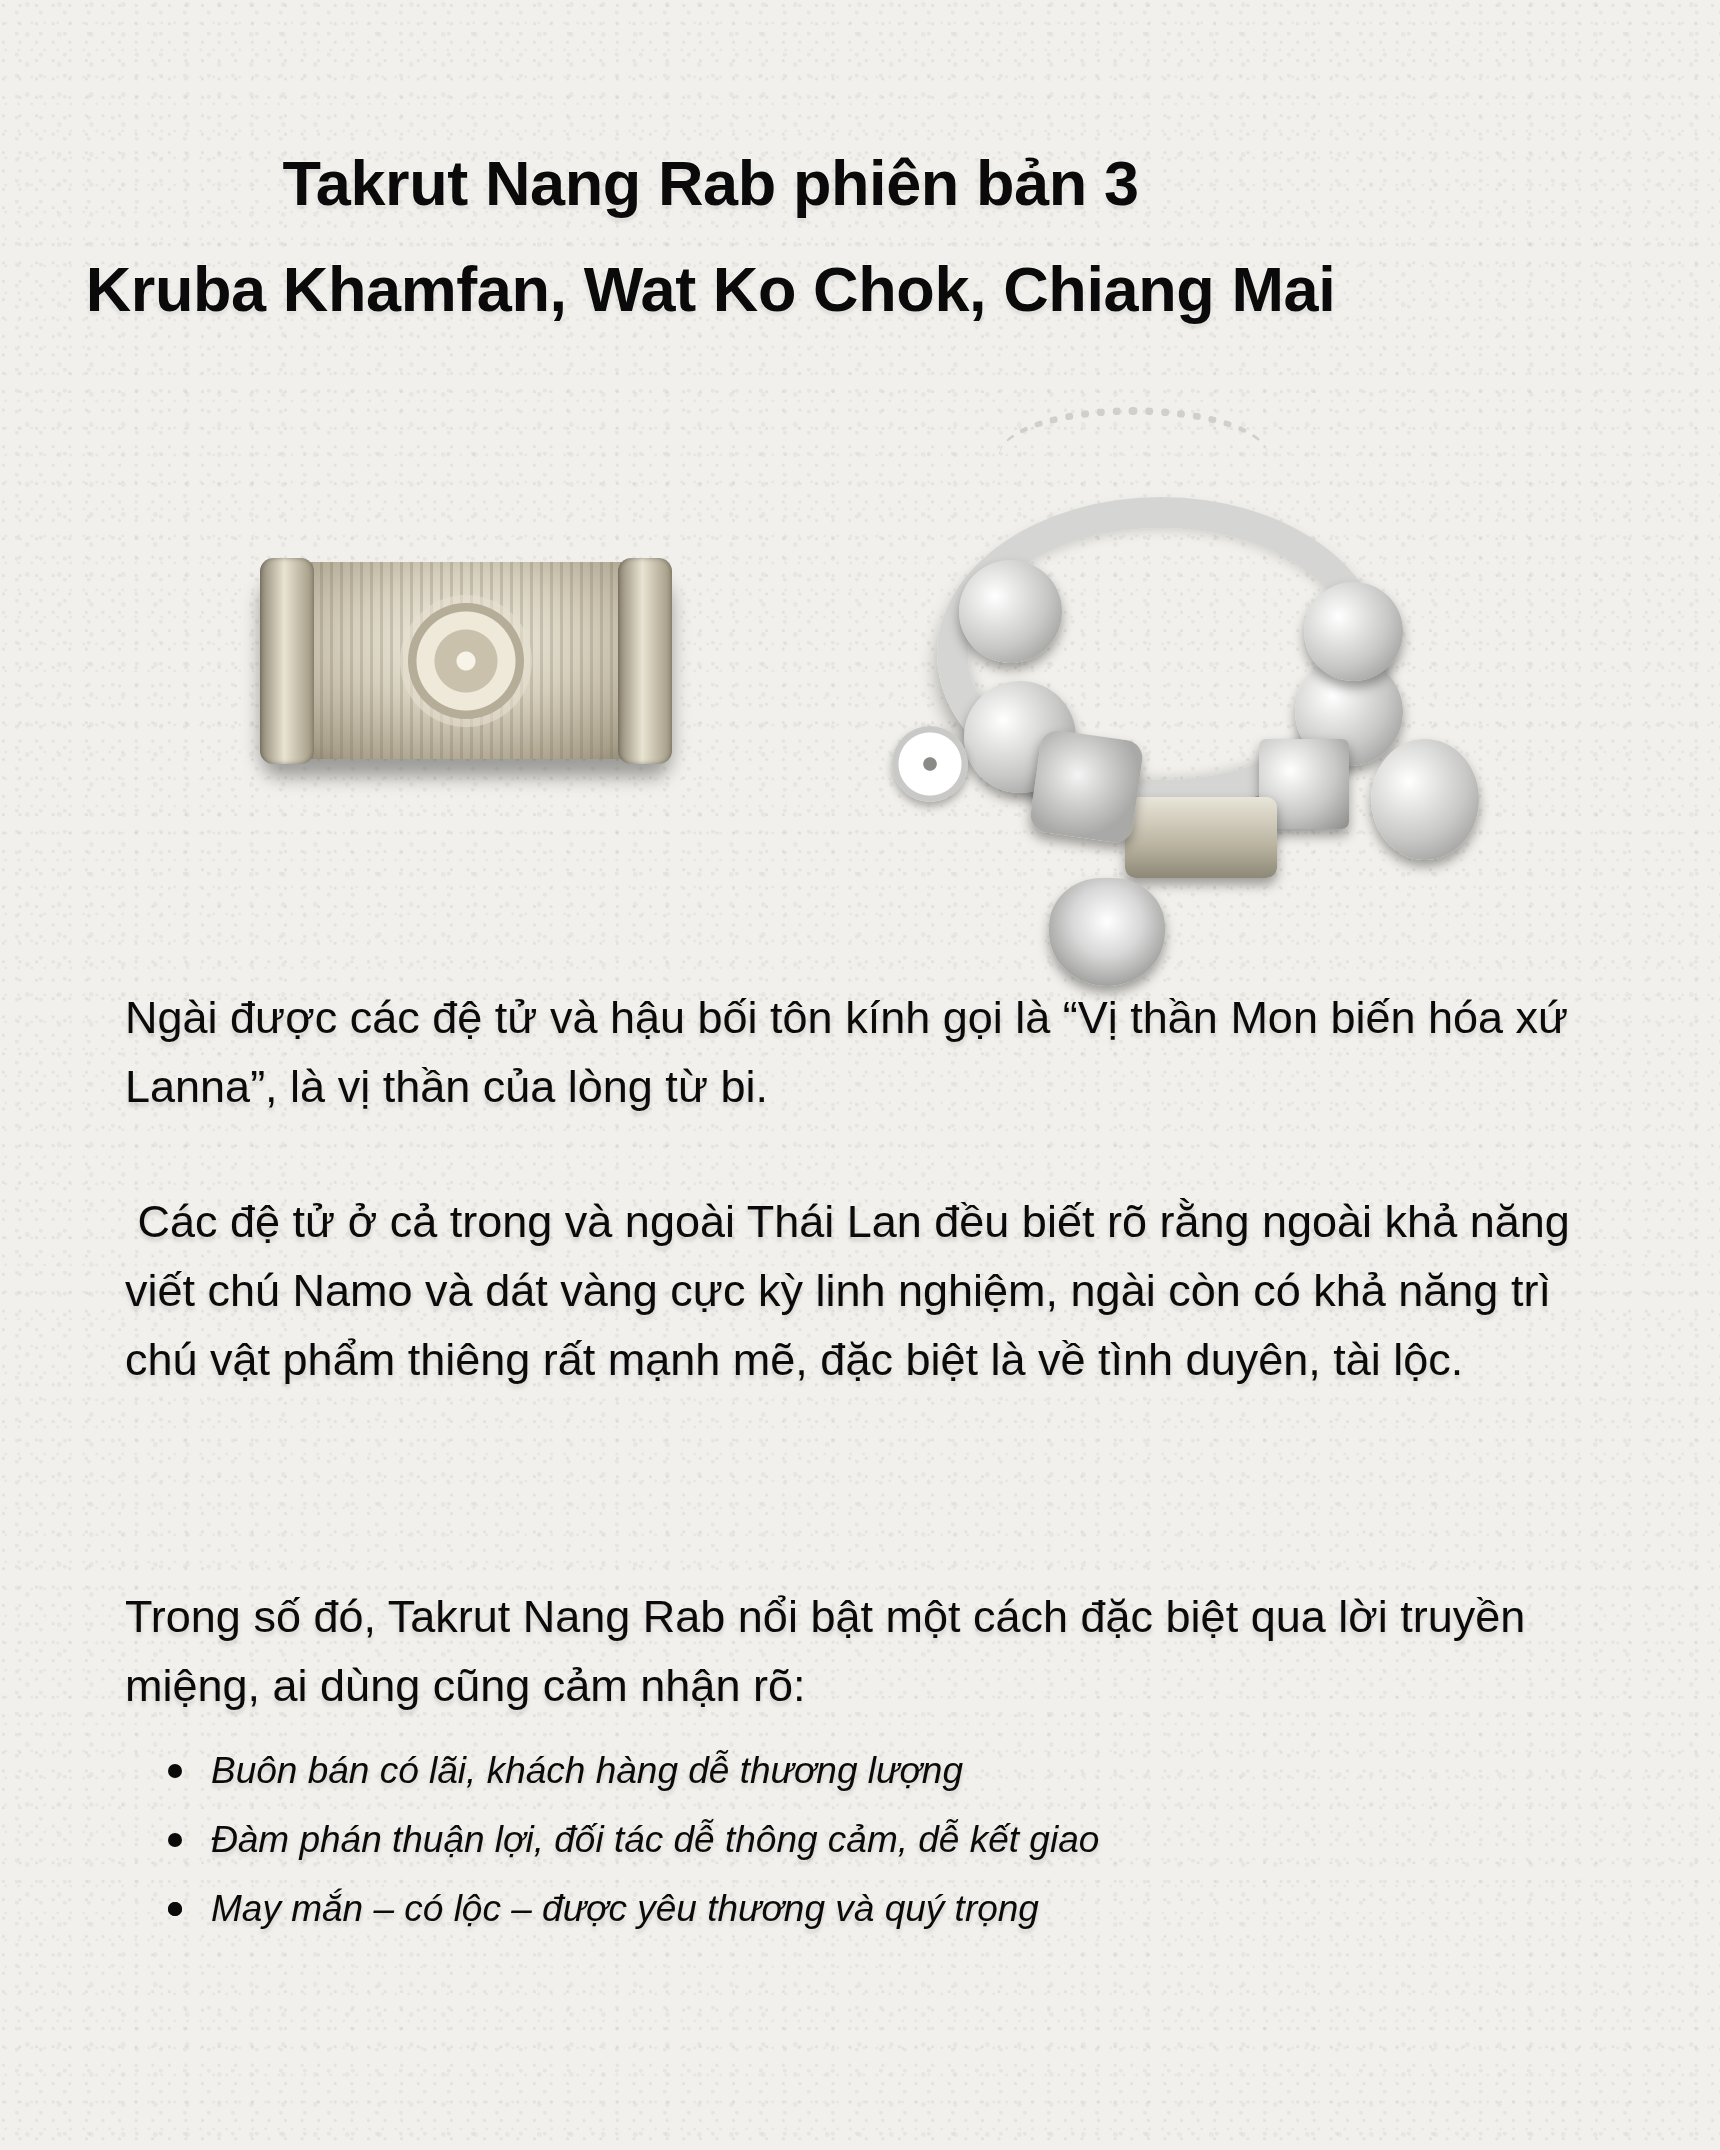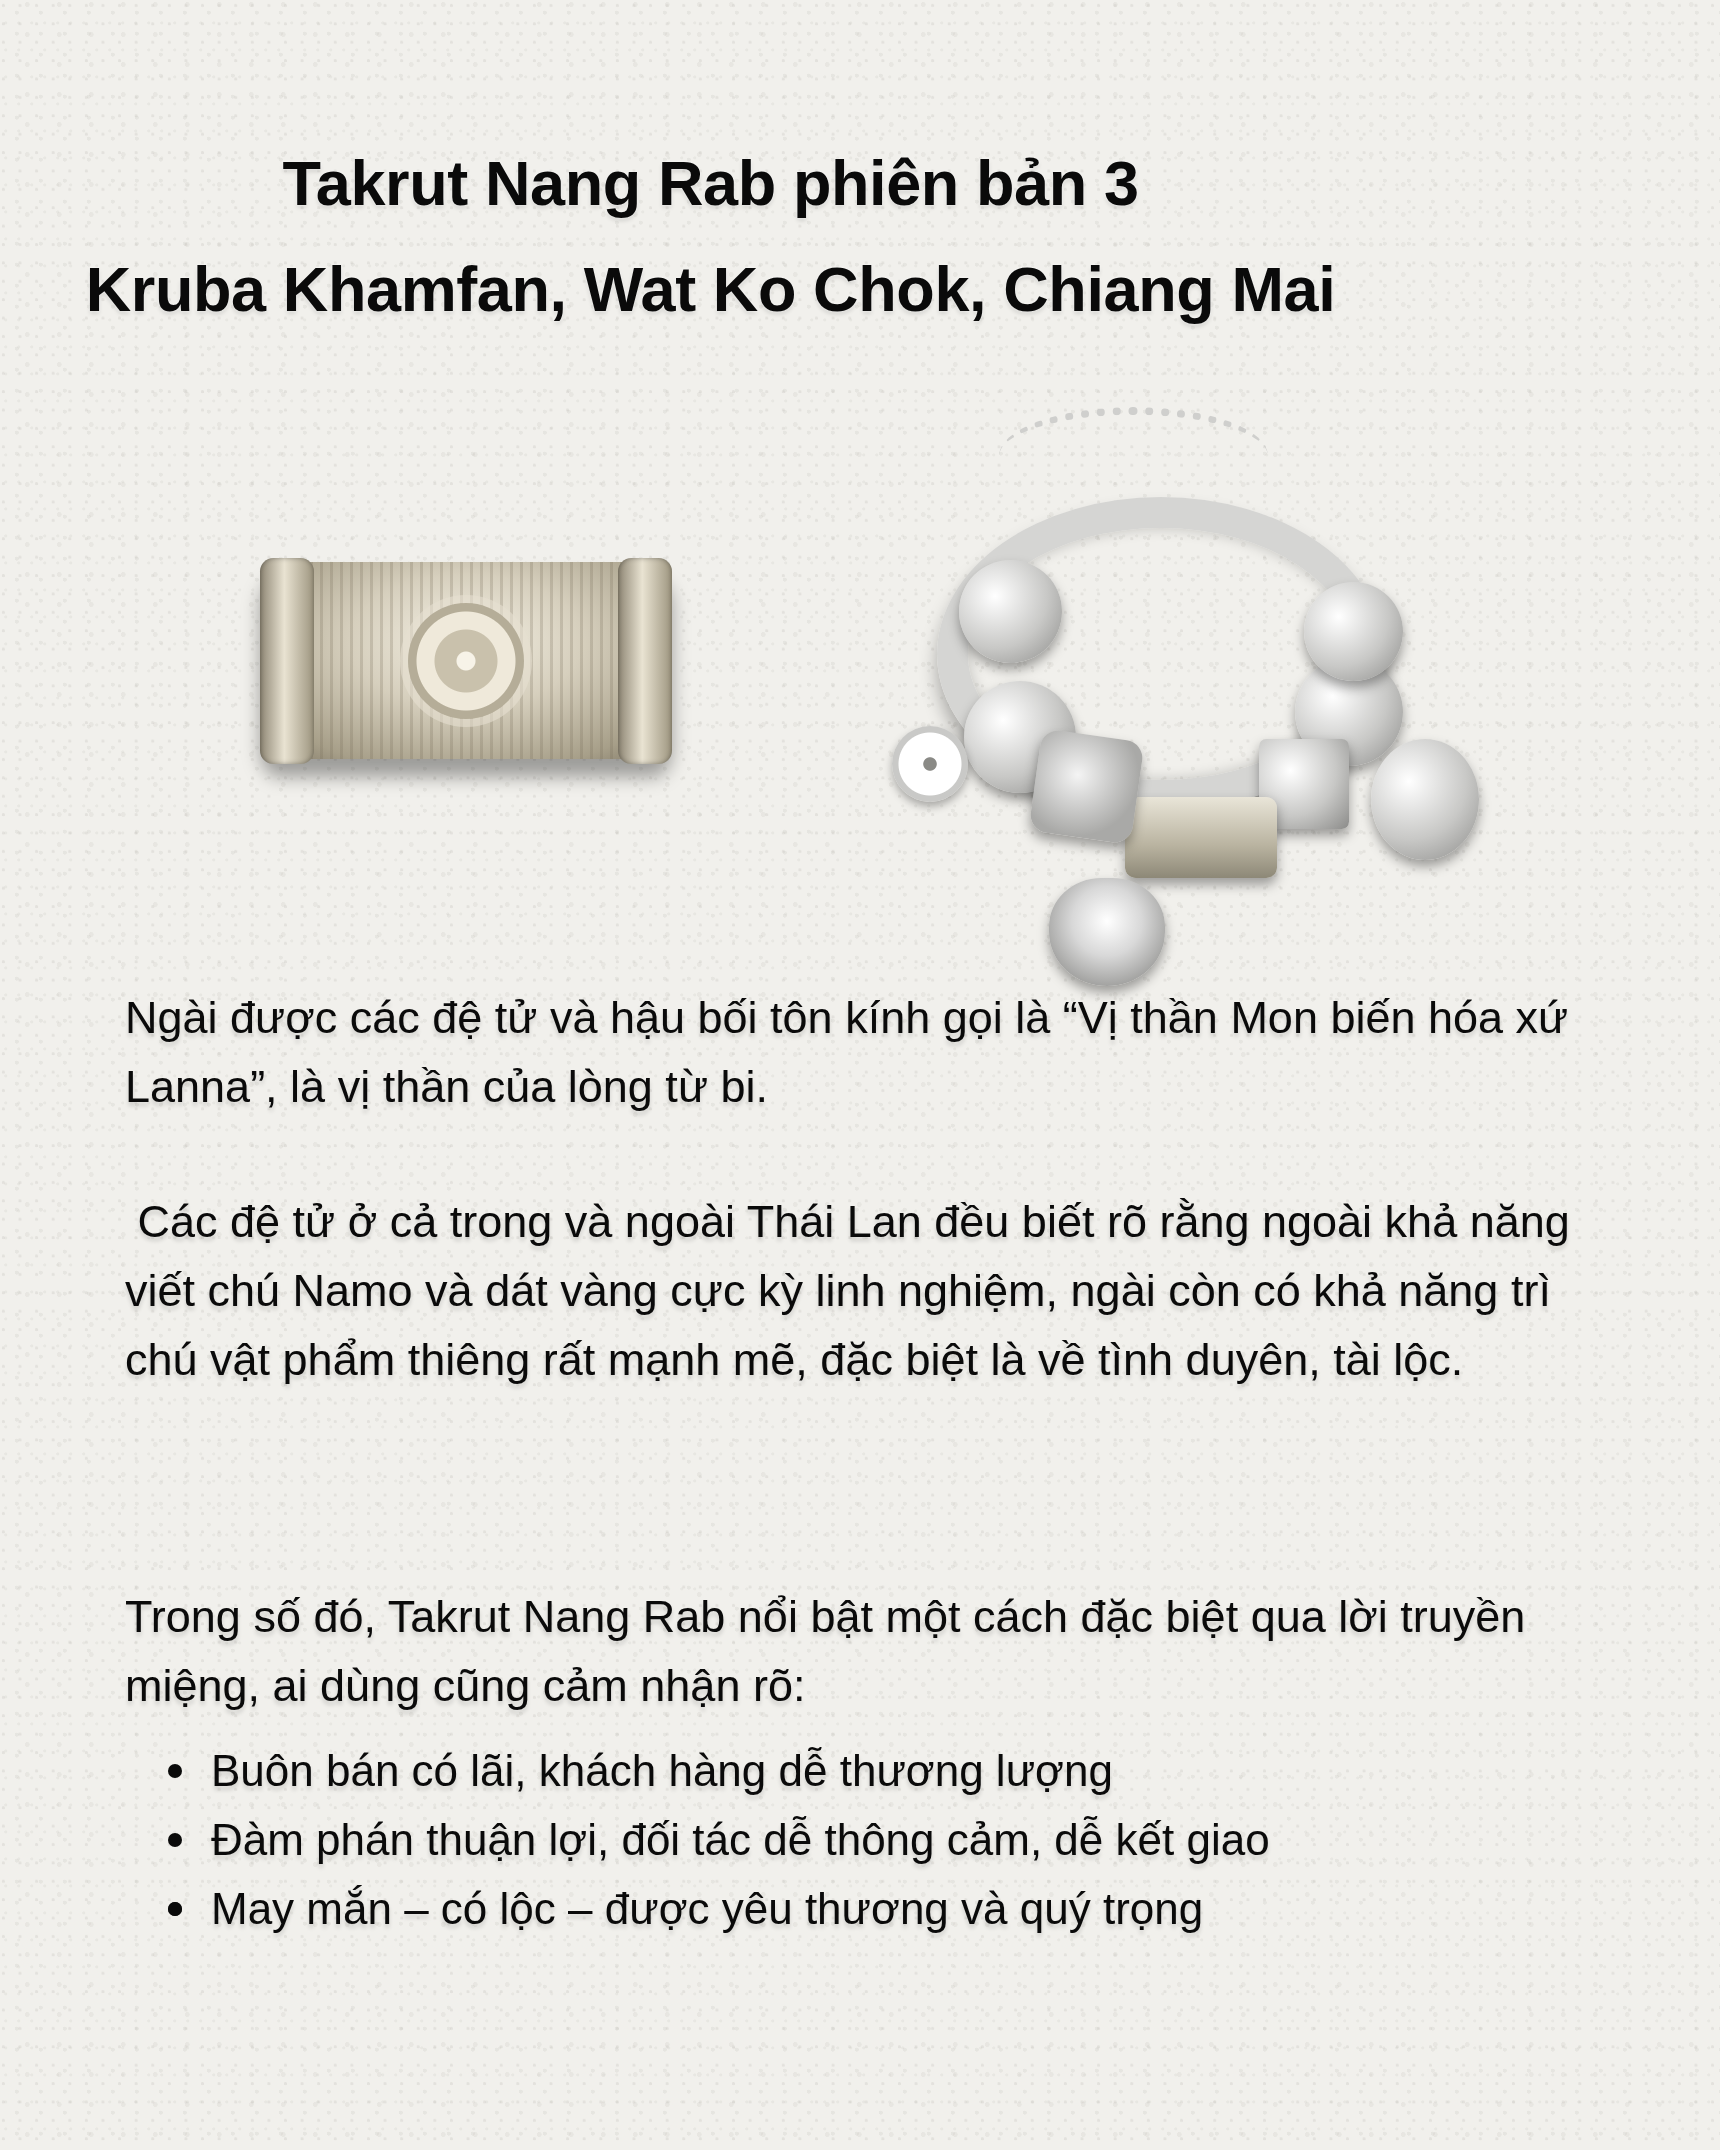--- a/index.html
+++ b/index.html
@@ -83,22 +83,22 @@
     .para {
       position: absolute; left: 125px; width: 1492px;
       font-size: 45px; line-height: 69px;
       text-shadow: 0 3.6px 4.5px rgba(0,0,0,0.14);
     }
     .p1 { top: 983px; }
     .p2 { top: 1187px; }
     .p3 { top: 1582px; }
     .list { position: absolute; left: 0; top: 1736px; margin: 0; padding: 0; list-style: none; }
     .list li {
-      position: relative; padding-left: 211px; font-size: 44px; line-height: 69px;
-      text-shadow: 0 3.6px 4.5px rgba(0,0,0,0.14); white-space: nowrap;
+      position: relative; padding-left: 211px; font-size: 37px; line-height: 69px;
+      text-shadow: 0 3.6px 4.5px rgba(0,0,0,0.14); white-space: nowrap; font-style: italic;
     }
     .list li .dot {
       position: absolute; left: 168px; top: 28px; width: 14.3px; height: 14.3px; border-radius: 50%; background: #0a0a0a;
     }
   </style>
 </head>
 <body>
 
 <div class="title t1">Takrut Nang Rab phiên bản 3</div>
 <div class="title t2">Kruba Khamfan, Wat Ko Chok, Chiang Mai</div>

